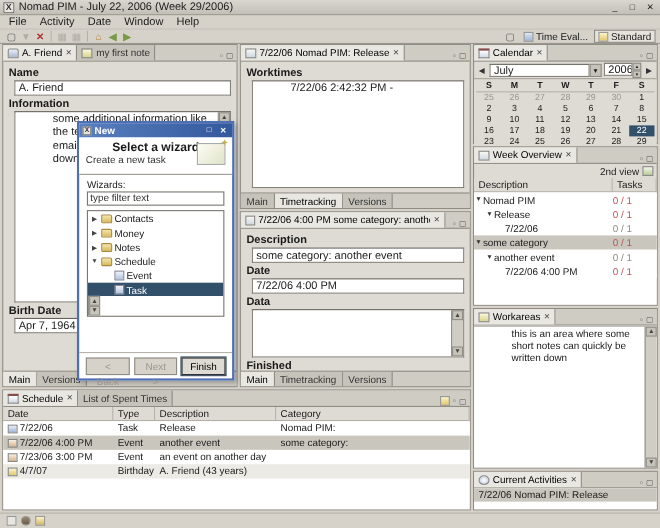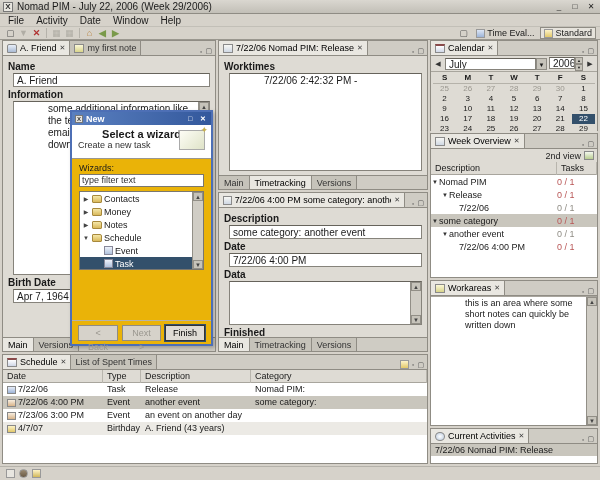--- a/index.html
+++ b/index.html
@@ -112,35 +112,35 @@
   .tk.grayt { color:#8f8c84; }
 
   
   .ric { width:9px; height:8px; flex:none; margin-right:2px; border:1px solid #888; display:inline-block; }
   .ic-task { background:linear-gradient(#e8eef8,#9db4d8); }
   .ic-event { background:linear-gradient(#f8eee0,#d8b48a); }
   .ic-birthday { background:linear-gradient(#fdf3c8,#e2c86a); }
 
   
   #wizard { position:absolute; left:70px; top:110px; width:143px; height:236px;
-    border:2px solid #4d6fb5; background:#eab308; z-index:50; display:flex; flex-direction:column;
+    border:2px solid #4d6fb5; background:#ffffff; z-index:50; display:flex; flex-direction:column;
     box-shadow:2px 2px 4px rgba(0,0,0,.25); }
   .wtitle { height:13px; background:linear-gradient(90deg,#5a80c0,#33589c); color:#fff;
     font-size:9px; font-weight:bold; display:flex; align-items:center; padding:0 3px; gap:3px; }
   .wtitle .winbtn { color:#fff; width:10px; font-size:7px; }
   .banner { background:#fff; border-bottom:1px solid #9a978f; padding:3px 6px; position:relative; height:34px; }
   .banner h1 { font-size:11px; font-weight:bold;text-align:center; }
   .banner p { font-size:9px; color:#333; }
   .wizimg { position:absolute; right:6px; top:5px; width:26px; height:20px;
     background:linear-gradient(135deg,#fdfdf5,#dfe3c8); border:1px solid #aaa; }
   .wizimg:after { content:"✦"; position:absolute; right:-4px; top:-6px; color:#c8b050; font-size:9px; }
   .wbody { flex:1; padding:4px 7px 0 7px; display:flex; flex-direction:column; }
   .wlab { font-size:9px; margin-bottom:1px; }
   .filter { background:#fff; border:1px solid #7a776f; height:13px; font-size:9px; padding:0 2px; color:#333; margin-bottom:4px; }
-  .tree { background:#fff; border:1px solid #7a776f; height:79px; display:flex; overflow:hidden; }
+  .tree { background:#fff; border:1px solid #7a776f; height:97px; display:flex; overflow:hidden;flex-direction:column; }
   .titems { flex:1; overflow:hidden; }
   .titem { display:flex; align-items:center; height:13px; font-size:9px; gap:2px; padding-left:2px; white-space:nowrap; }
   .titem .arr { width:8px; font-size:6px; color:#444; text-align:center; flex:none; }
   .titem.ind { padding-left:14px; }
   .titem.selected { background:#33506b; color:#fff; }
   .fold { width:10px; height:8px; flex:none; background:linear-gradient(#f5e7a8,#d9b95c); border:1px solid #a8893c; border-radius:1px 2px 1px 1px; }
   .tic { width:9px; height:9px; flex:none; border:1px solid #889; background:linear-gradient(#eef2fa,#b0c2dc); }
   .wbtns { height:24px; display:flex; align-items:center; justify-content:flex-end; gap:4px; padding:0 6px;
     border-top:1px solid #b5b2aa; }
   .dbtn { height:16px; padding:0 7px; font-size:9px; background:#d6d2ca; border:1px solid #8f8c84;

